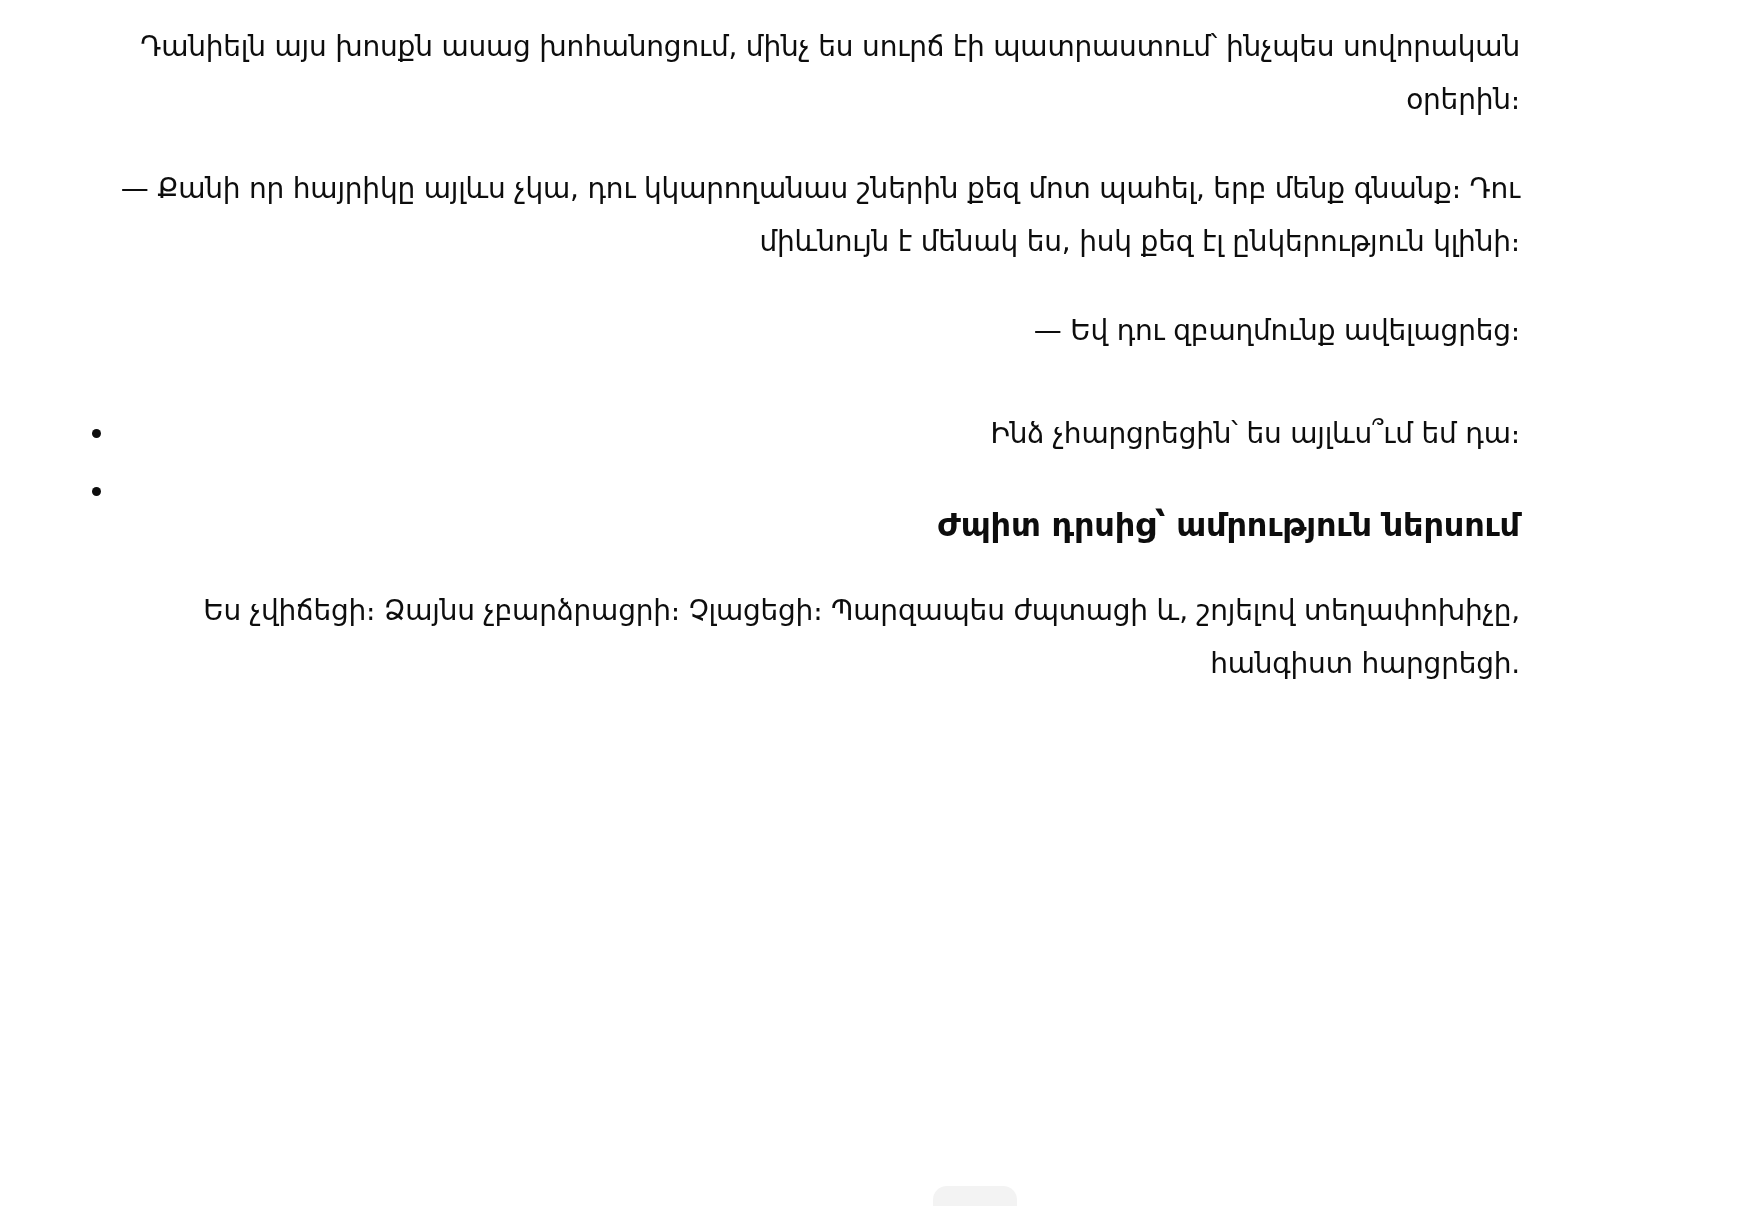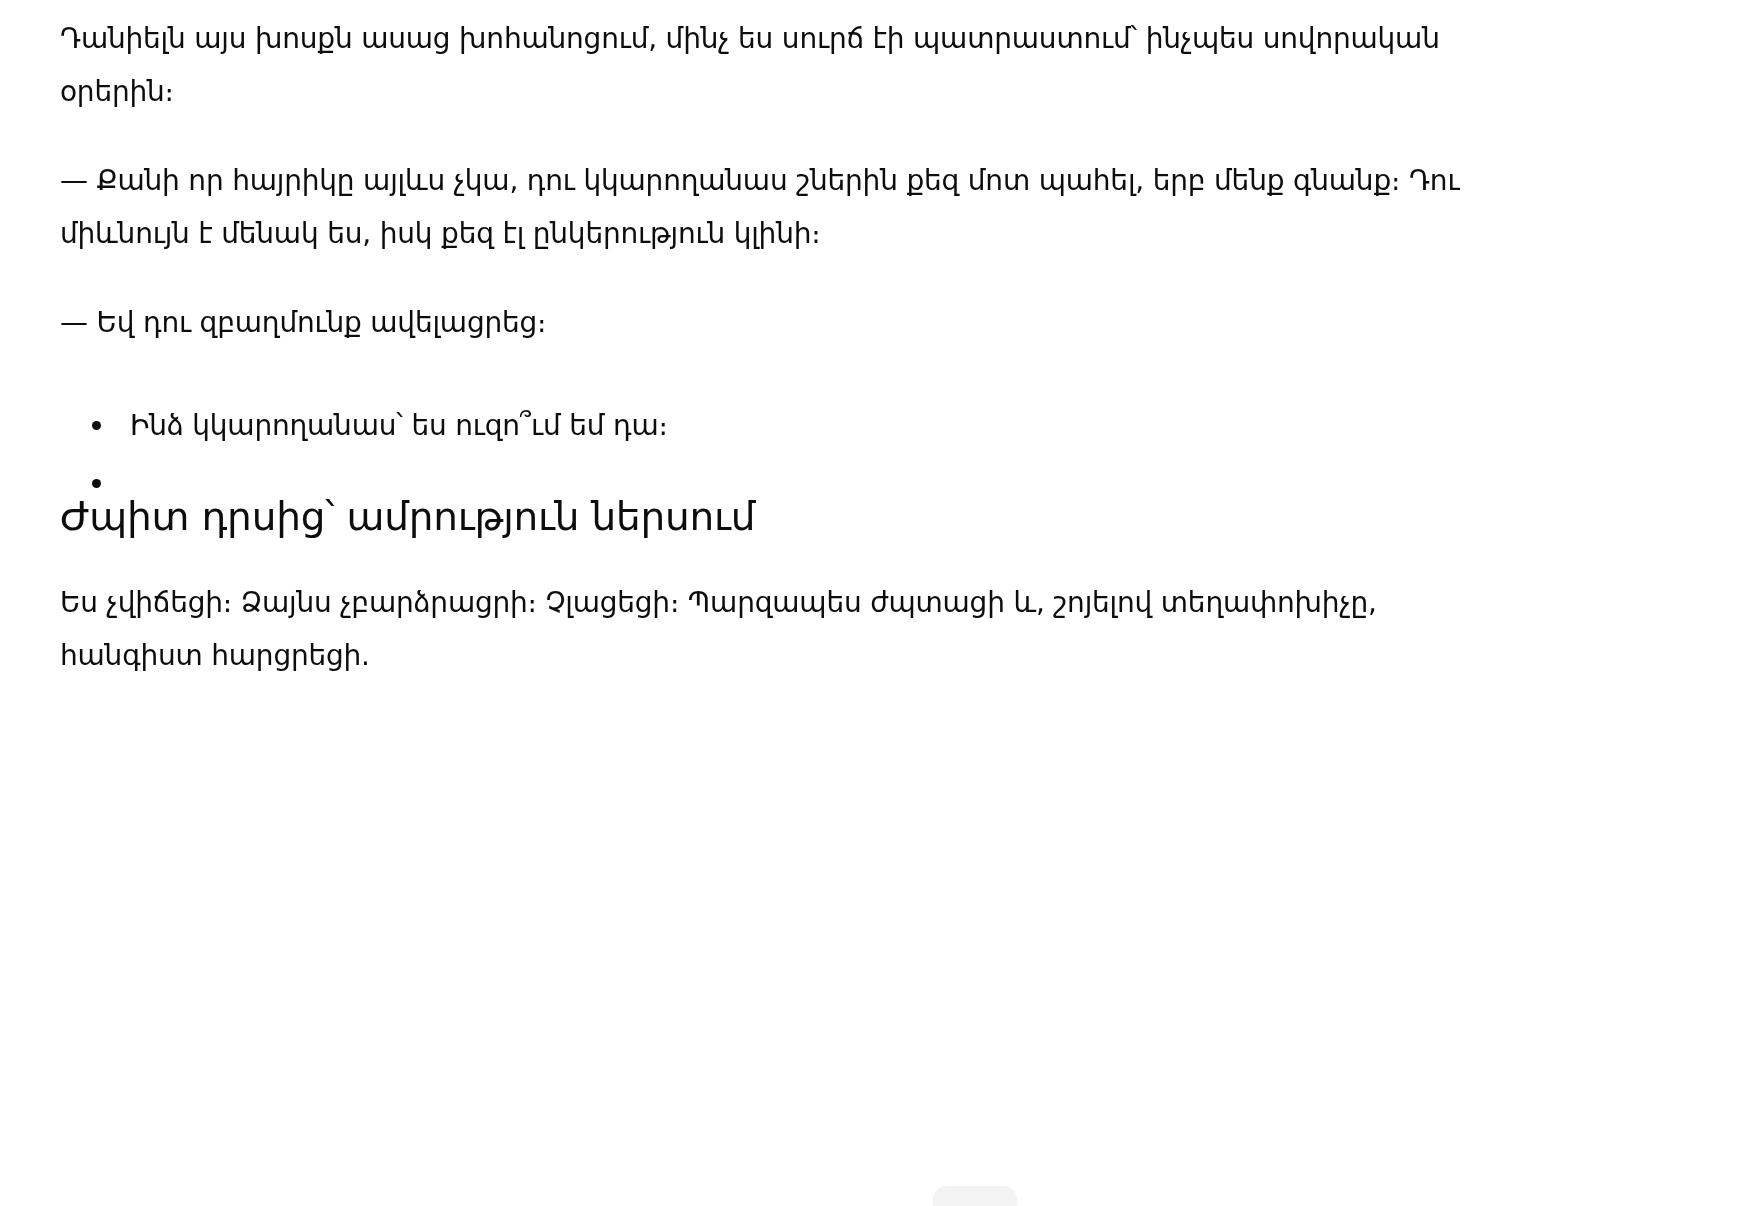--- a/index.html
+++ b/index.html
@@ -6,25 +6,26 @@
   body{
     width:1750px;height:1206px;
     background:#ffffff;
     font-family:"DejaVu Sans","Liberation Sans",sans-serif;
     color:#0d0d0d;
     overflow:hidden;
     position:relative;
   }
   .content{
     position:absolute;
-    left:60px;top:0;
+    left:60px;top:8px;
     width:1460px;
     font-size:28px;
     line-height:53px;
     letter-spacing:-0.2px;
+    text-align:right;
   }
   .content p{margin:36px 0;}
   .content p.first{margin-top:12px;}
   ul.bullets{
     margin:50px 0 36px 0;
     padding:0;
     list-style:none;
   }
   ul.bullets li{
     position:relative;
@@ -32,23 +33,23 @@
     margin-bottom:5px;
   }
   ul.bullets li .bullet-dot{
     position:absolute;
     left:32px;top:22px;
     width:9px;height:9px;
     border-radius:50%;
     background:#0d0d0d;
   }
   h2.section-heading{
-    font-size:39px;
+    font-size:32px;
     line-height:46px;
-    font-weight:400;
+    font-weight:700;
     margin:42px 0 16px 0;
     letter-spacing:-0.2px;
   }
   .composer-frag{
     position:absolute;
     left:933px;top:1186px;
     width:84px;height:20px;
     background:#f3f3f3;
     border-radius:14px 14px 0 0;
   }
@@ -63,21 +64,21 @@
   <p>— Քանի որ հայրիկը այլևս չկա, դու կկարողանաս շներին քեզ մոտ պահել, երբ մենք գնանք։ Դու միևնույն է մենակ ես, իսկ քեզ էլ ընկերություն կլինի։</p>
 
 
 
   <p>— Եվ դու զբաղմունք ավելացրեց։</p>
 
 
   <ul class="bullets">
     <li>
       <span class="bullet-dot"></span>
-      <span>Ինձ կկարողանաս՝ ես ուզո՞ւմ եմ դա։</span>
+      <span>Ինձ չհարցրեցին՝ ես այլևս՞ւմ եմ դա։</span>
     </li>
     <li>
       <span class="bullet-dot"></span>
     </li>
   </ul>
 
   <h2 class="section-heading">Ժպիտ դրսից՝ ամրություն ներսում</h2>
 
   <p>Ես չվիճեցի։ Ձայնս չբարձրացրի։ Չլացեցի։ Պարզապես ժպտացի և, շոյելով տեղափոխիչը, հանգիստ հարցրեցի.</p>
 

